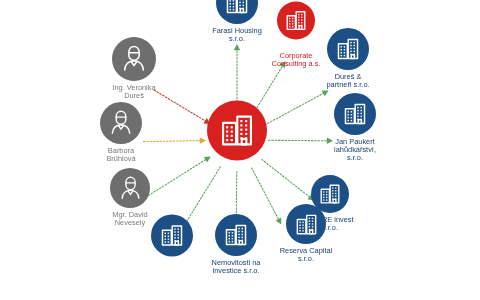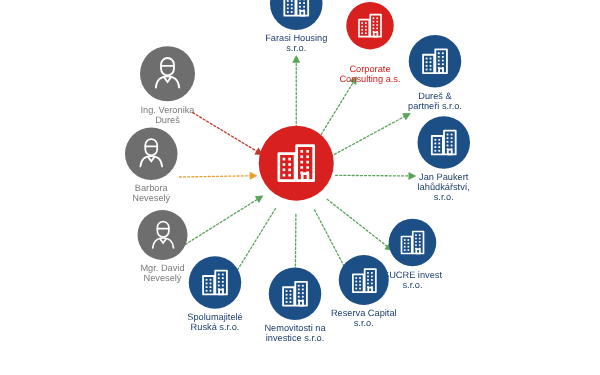--- a/index.html
+++ b/index.html
@@ -216,21 +216,21 @@
               <rect x="17.1" y="13.500000000000002" width="1.35" height="1.35" fill="#ffffff" stroke="none"></rect>
               <rect x="14.1" y="16.200000000000003" width="1.35" height="1.35" fill="#ffffff" stroke="none"></rect>
               <rect x="17.1" y="16.200000000000003" width="1.35" height="1.35" fill="#ffffff" stroke="none"></rect>
               <rect x="15.0" y="17.3" width="2.9" height="3.5" fill="none"></rect>
             </g>
           </svg>
         </div>
         <div class="label" style="font-size: 7.4px;">SUCRE invest
 s.r.o.</div>
       </div>
-      <div class="node n-company" style="left: 291px; top: 243px; transform: translate(-50%, calc(-50% - 9.5px)); margin-top: 0px; justify-content: center;">
+      <div class="node n-company" style="left: 306px; top: 243px; transform: translate(-50%, calc(-50% - 9.5px)); margin-top: 0px; justify-content: center;">
         <div class="bubble" style="width: 40px; height: 40px; background: rgb(27, 79, 134);">
           <svg width="25" height="25" viewBox="0 0 24 24">
             <g fill="none" stroke="#ffffff" stroke-width="1.35" stroke-linejoin="round">
               <rect x="3.2" y="7.2" width="8.2" height="13.6"></rect>
               <rect x="12.2" y="3.2" width="8.6" height="17.6"></rect>
               <rect x="5.1" y="9.3" width="1.35" height="1.35" fill="#ffffff" stroke="none"></rect>
               <rect x="8" y="9.3" width="1.35" height="1.35" fill="#ffffff" stroke="none"></rect>
               <rect x="5.1" y="12" width="1.35" height="1.35" fill="#ffffff" stroke="none"></rect>
               <rect x="8" y="12" width="1.35" height="1.35" fill="#ffffff" stroke="none"></rect>
               <rect x="5.1" y="14.700000000000001" width="1.35" height="1.35" fill="#ffffff" stroke="none"></rect>
@@ -306,22 +306,20 @@
               <rect x="14.1" y="10.8" width="1.35" height="1.35" fill="#ffffff" stroke="none"></rect>
               <rect x="17.1" y="10.8" width="1.35" height="1.35" fill="#ffffff" stroke="none"></rect>
               <rect x="14.1" y="13.500000000000002" width="1.35" height="1.35" fill="#ffffff" stroke="none"></rect>
               <rect x="17.1" y="13.500000000000002" width="1.35" height="1.35" fill="#ffffff" stroke="none"></rect>
               <rect x="14.1" y="16.200000000000003" width="1.35" height="1.35" fill="#ffffff" stroke="none"></rect>
               <rect x="17.1" y="16.200000000000003" width="1.35" height="1.35" fill="#ffffff" stroke="none"></rect>
               <rect x="15.0" y="17.3" width="2.9" height="3.5" fill="none"></rect>
             </g>
           </svg>
         </div>
-        <div class="label" style="font-size: 7.4px;">Spolumajitelé
-Ruská s.r.o.</div>
       </div>
       <div class="node n-person" style="left: 130px; top: 207px; transform: translate(-50%, calc(-50% - 9.5px)); margin-top: 0px; align-items: center;">
         <div class="bubble" style="width: 40px; height: 40px; background: rgb(110, 110, 110);">
           <svg width="25" height="25" viewBox="0 0 24 24">
             <g fill="none" stroke="#ffffff" stroke-width="1.3" stroke-linecap="round">
               <path d="M7.6 5.6 a4.4 4.4 0 0 1 8.8 0 v3.1 a4.4 4.4 0 0 1 -8.8 0 z"></path>
               <path d="M7.6 6.6 h8.8"></path>
               <path d="M4.0 21.4 c0.5 -5.2 3.6 -7.6 8.0 -7.6 c4.4 0 7.5 2.4 8.0 7.6"></path>
               <path d="M9.6 14.3 L12 17.6 L14.4 14.3"></path>
             </g>
@@ -335,21 +333,21 @@
           <svg width="26" height="26" viewBox="0 0 24 24">
             <g fill="none" stroke="#ffffff" stroke-width="1.3" stroke-linecap="round">
               <path d="M7.6 5.6 a4.4 4.4 0 0 1 8.8 0 v3.1 a4.4 4.4 0 0 1 -8.8 0 z"></path>
               <path d="M7.6 6.6 h8.8"></path>
               <path d="M4.0 21.4 c0.5 -5.2 3.6 -7.6 8.0 -7.6 c4.4 0 7.5 2.4 8.0 7.6"></path>
               <path d="M9.6 14.3 L12 17.6 L14.4 14.3"></path>
             </g>
           </svg>
         </div>
         <div class="label" style="font-size: 7.4px;">Barbora
-Neveselý</div>
+Brühlová</div>
       </div>
       <div class="node n-person" style="left: 134px; top: 78px; transform: translate(-50%, calc(-50% - 9.5px)); margin-top: 0px;">
         <div class="bubble" style="width: 44px; height: 44px; background: rgb(110, 110, 110);">
           <svg width="28" height="28" viewBox="0 0 24 24">
             <g fill="none" stroke="#ffffff" stroke-width="1.3" stroke-linecap="round">
               <path d="M7.6 5.6 a4.4 4.4 0 0 1 8.8 0 v3.1 a4.4 4.4 0 0 1 -8.8 0 z"></path>
               <path d="M7.6 6.6 h8.8"></path>
               <path d="M4.0 21.4 c0.5 -5.2 3.6 -7.6 8.0 -7.6 c4.4 0 7.5 2.4 8.0 7.6"></path>
               <path d="M9.6 14.3 L12 17.6 L14.4 14.3"></path>
             </g>

